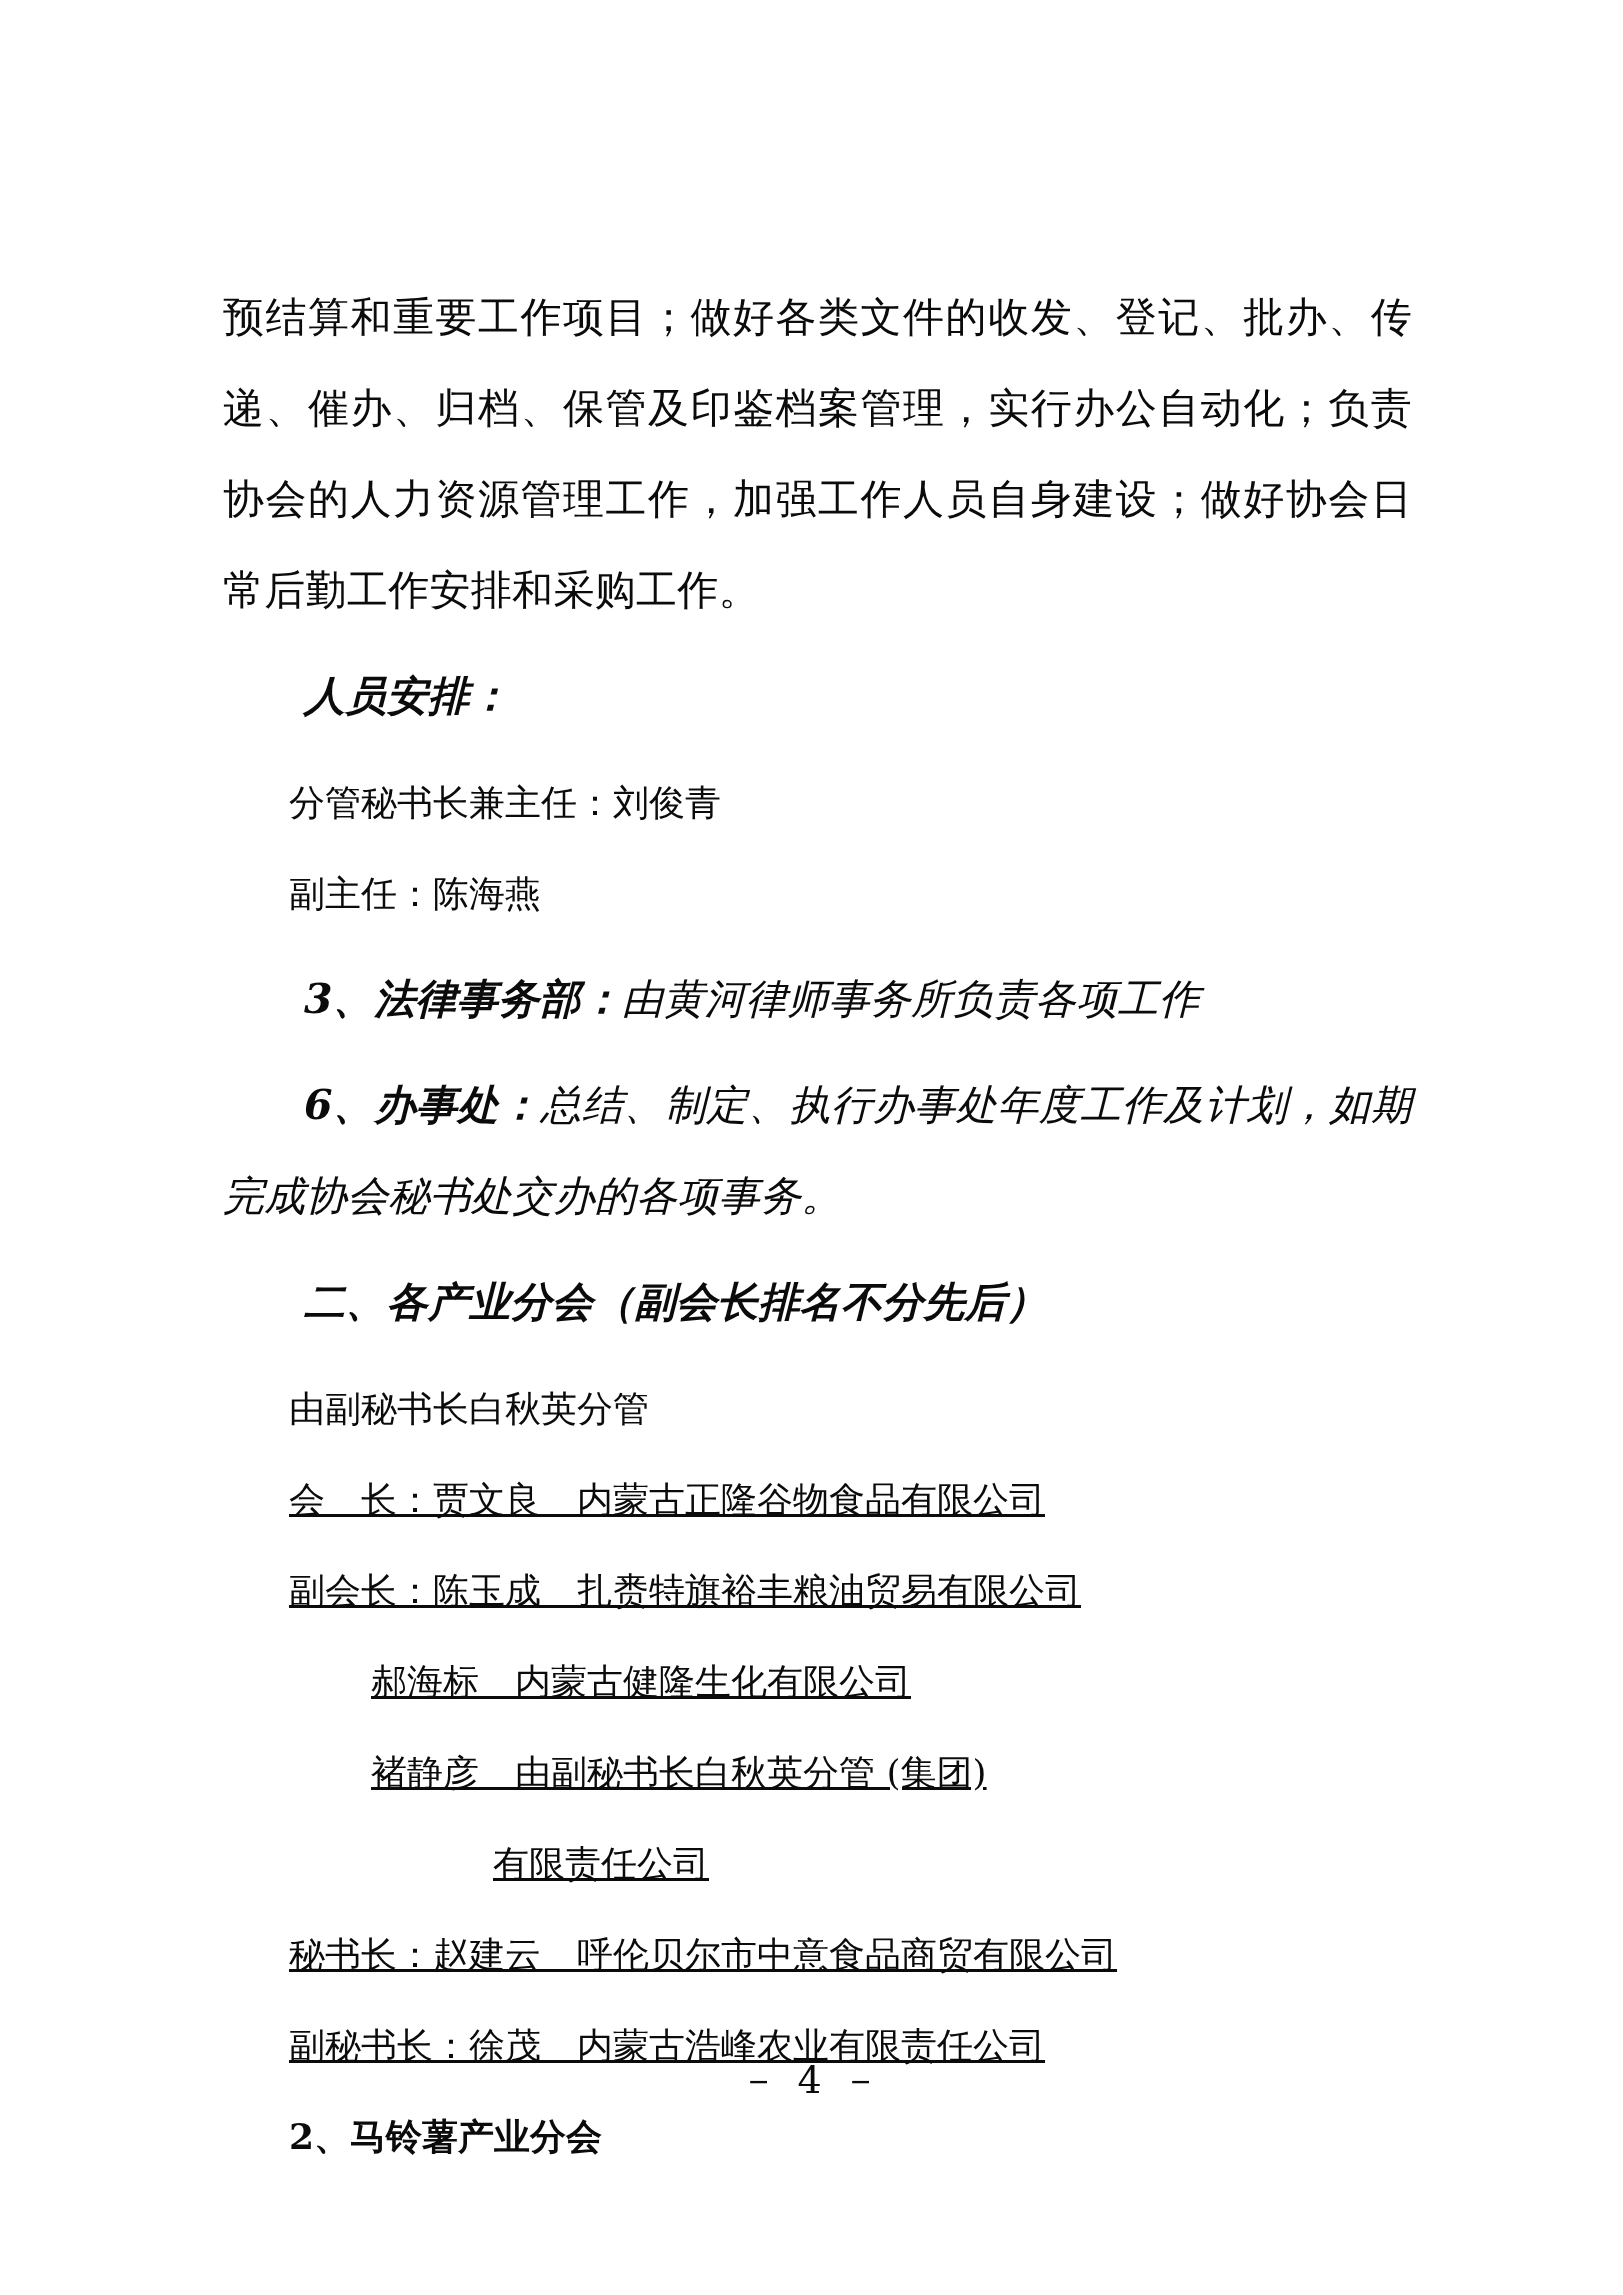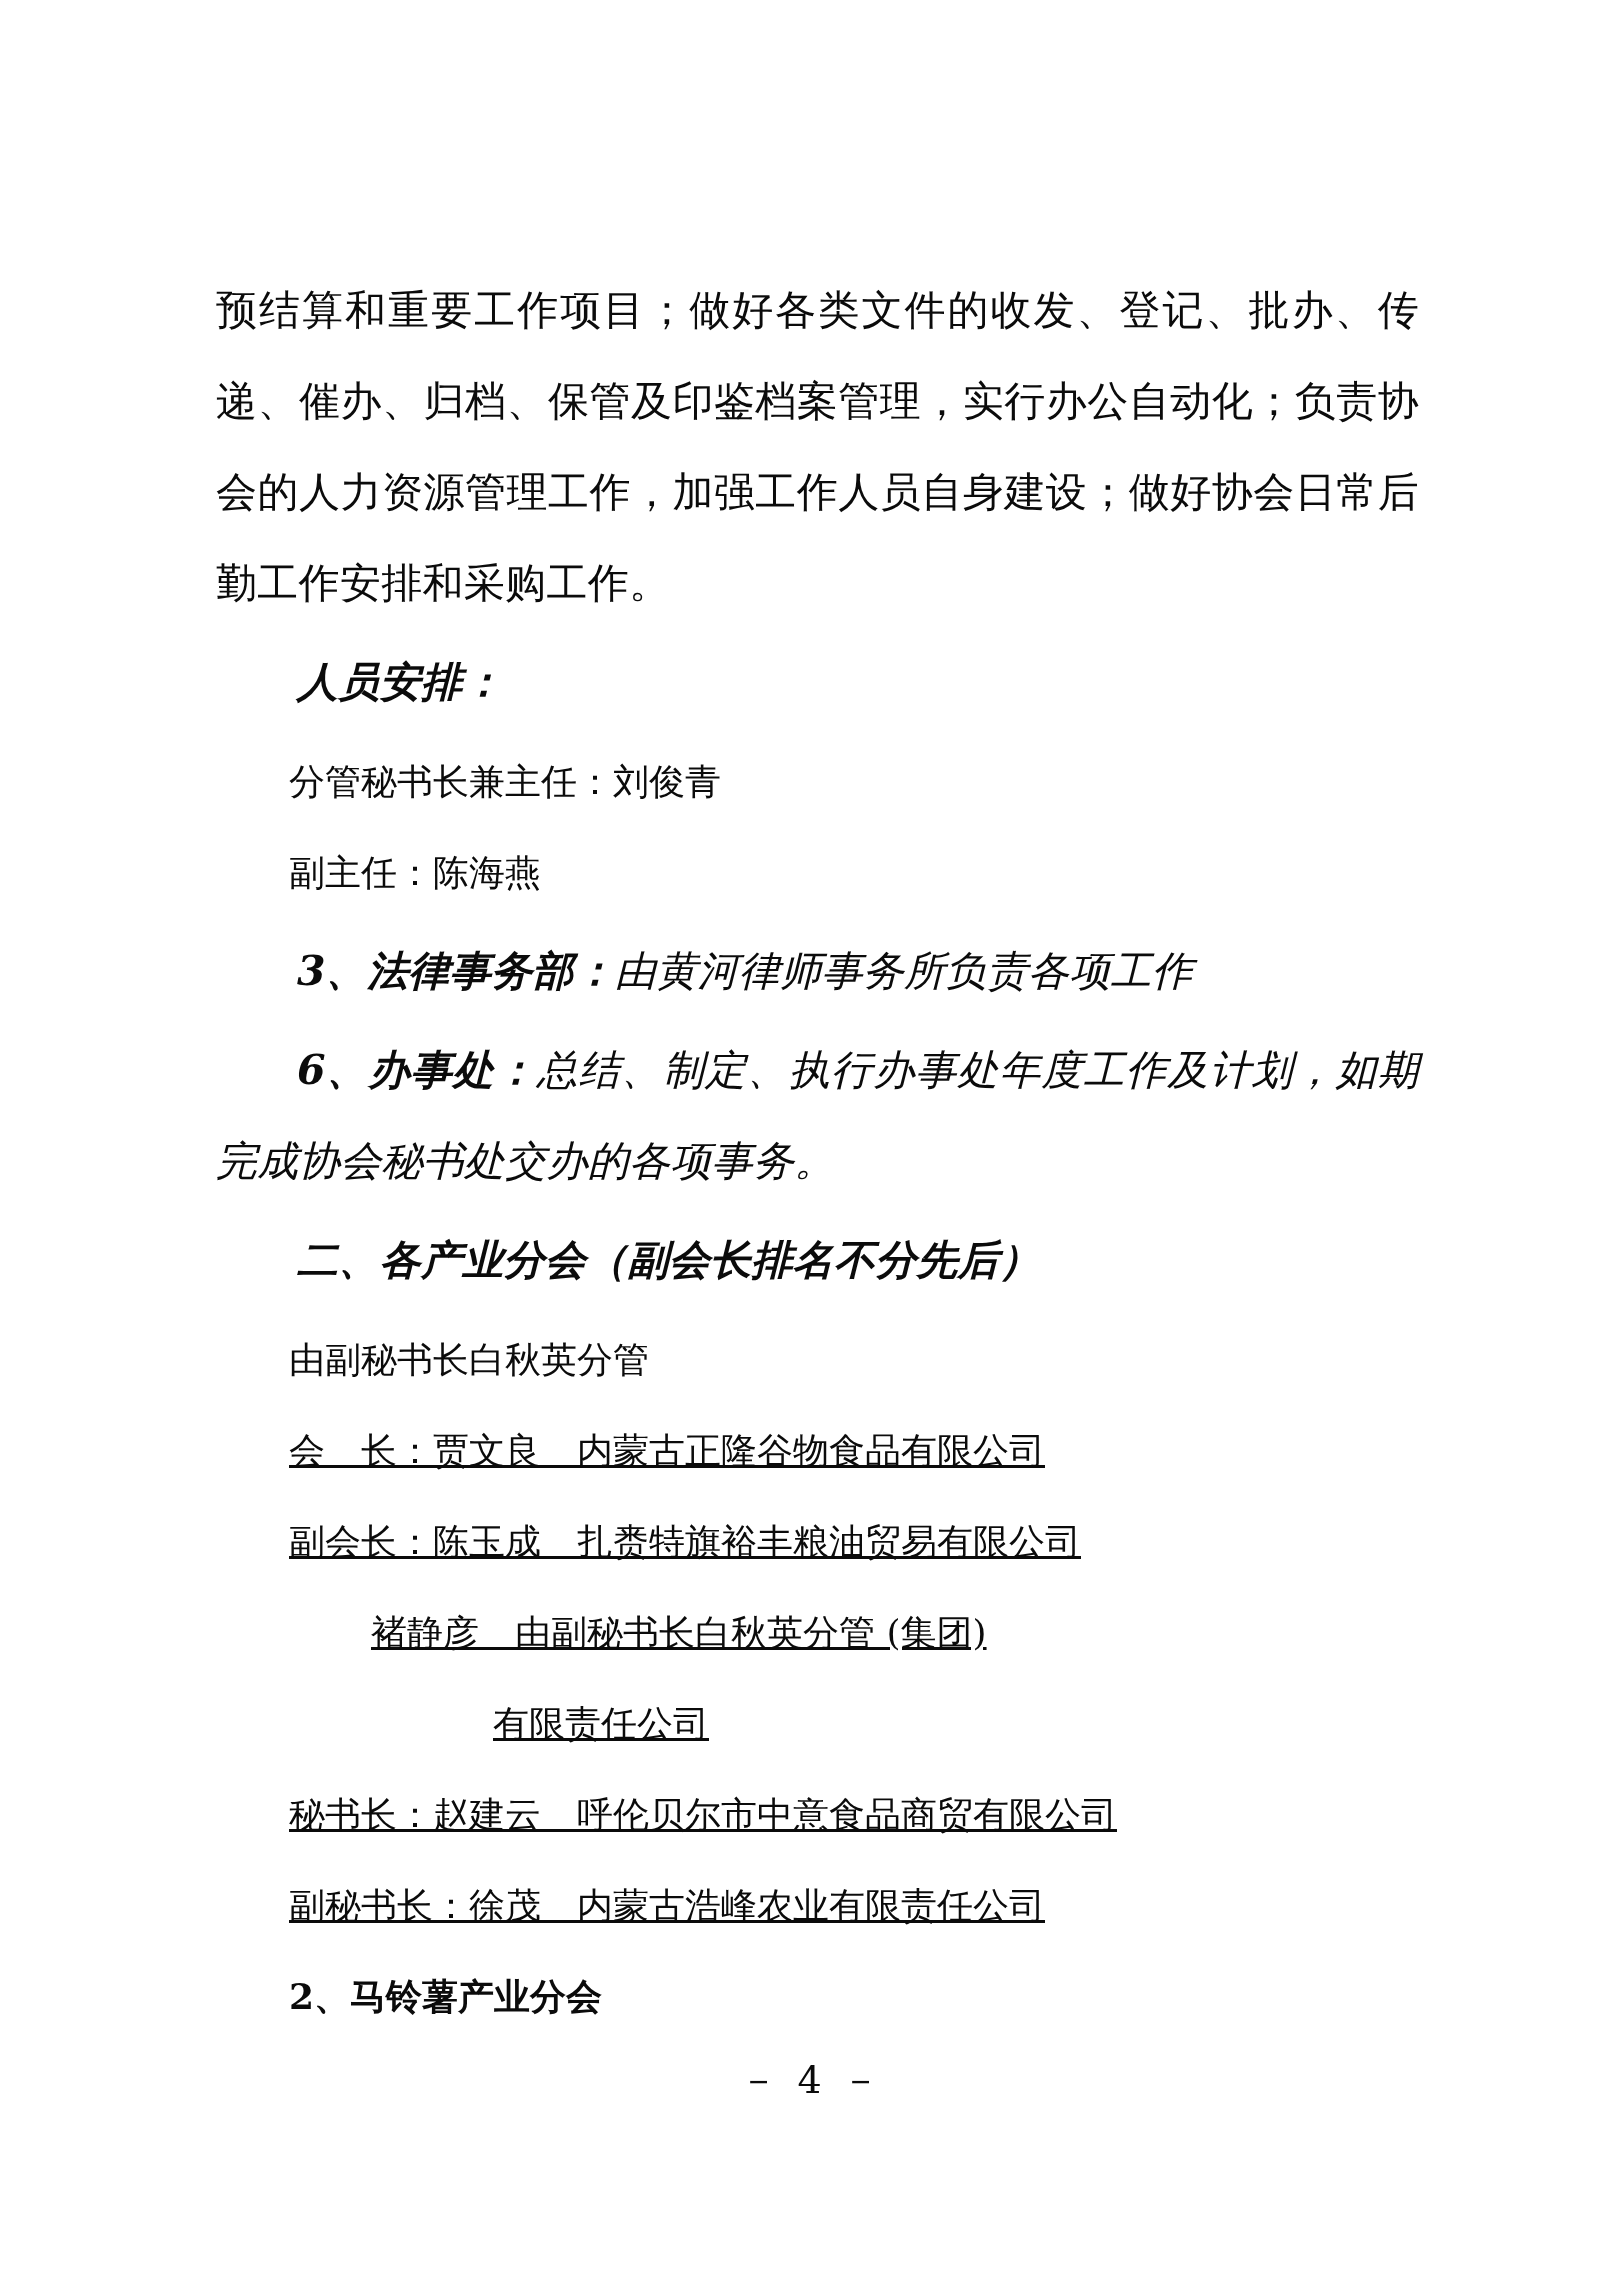--- a/index.html
+++ b/index.html
@@ -22,21 +22,21 @@
     left: 208px;
     top: 257px;
     width: 1219px;
   }
   .para {
     font-size: 41px;
     line-height: 91px;
     letter-spacing: 0.3px;
     text-align: justify;
     text-justify: inter-character;
-    margin: 8px;
+    margin: 15px;
     white-space: pre-wrap;
   }
   .para.indent {
     text-indent: 81px;
     font-style: italic;
   }
   .bold {
     font-weight: 700;
   }
   .line {
@@ -85,20 +85,21 @@
     <p class="para indent bold">二、各产业分会（副会长排名不分先后）</p>
 
     <p class="line ind1">由副秘书长白秋英分管</p>
 
 
     <div class="block-indent">
       <p class="line"><span class="nowrap">会　长：</span><span class="nowrap">贾文良</span><span class="nowrap">　</span><span class="nowrap">内蒙古正隆谷物食品有限公司</span></p>
 
       <p class="line"><span class="nowrap">副会长：</span><span class="nowrap">陈玉成</span><span class="nowrap">　</span><span class="nowrap">扎赉特旗裕丰粮油贸易有限公司</span></p>
 
+      <p class="line" style="padding-left:82px"><span class="nowrap">郝海标</span><span class="nowrap">　</span><span class="nowrap">内蒙古健隆生化有限公司</span></p>
 
       <p class="line" style="padding-left:82px"><span class="nowrap">褚静彦</span><span class="nowrap">　</span><span class="nowrap">由副秘书长白秋英分管 (集团)</span></p>
 
       <p class="line" style="padding-left:204px">有限责任公司</p>
 
       <p class="line"><span class="nowrap">秘书长：</span><span class="nowrap">赵建云</span><span class="nowrap">　</span><span class="nowrap">呼伦贝尔市中意食品商贸有限公司</span></p>
 
       <p class="line"><span class="nowrap">副秘书长：</span><span class="nowrap">徐茂</span><span class="nowrap">　</span><span class="nowrap">内蒙古浩峰农业有限责任公司</span></p>
     </div>
 

